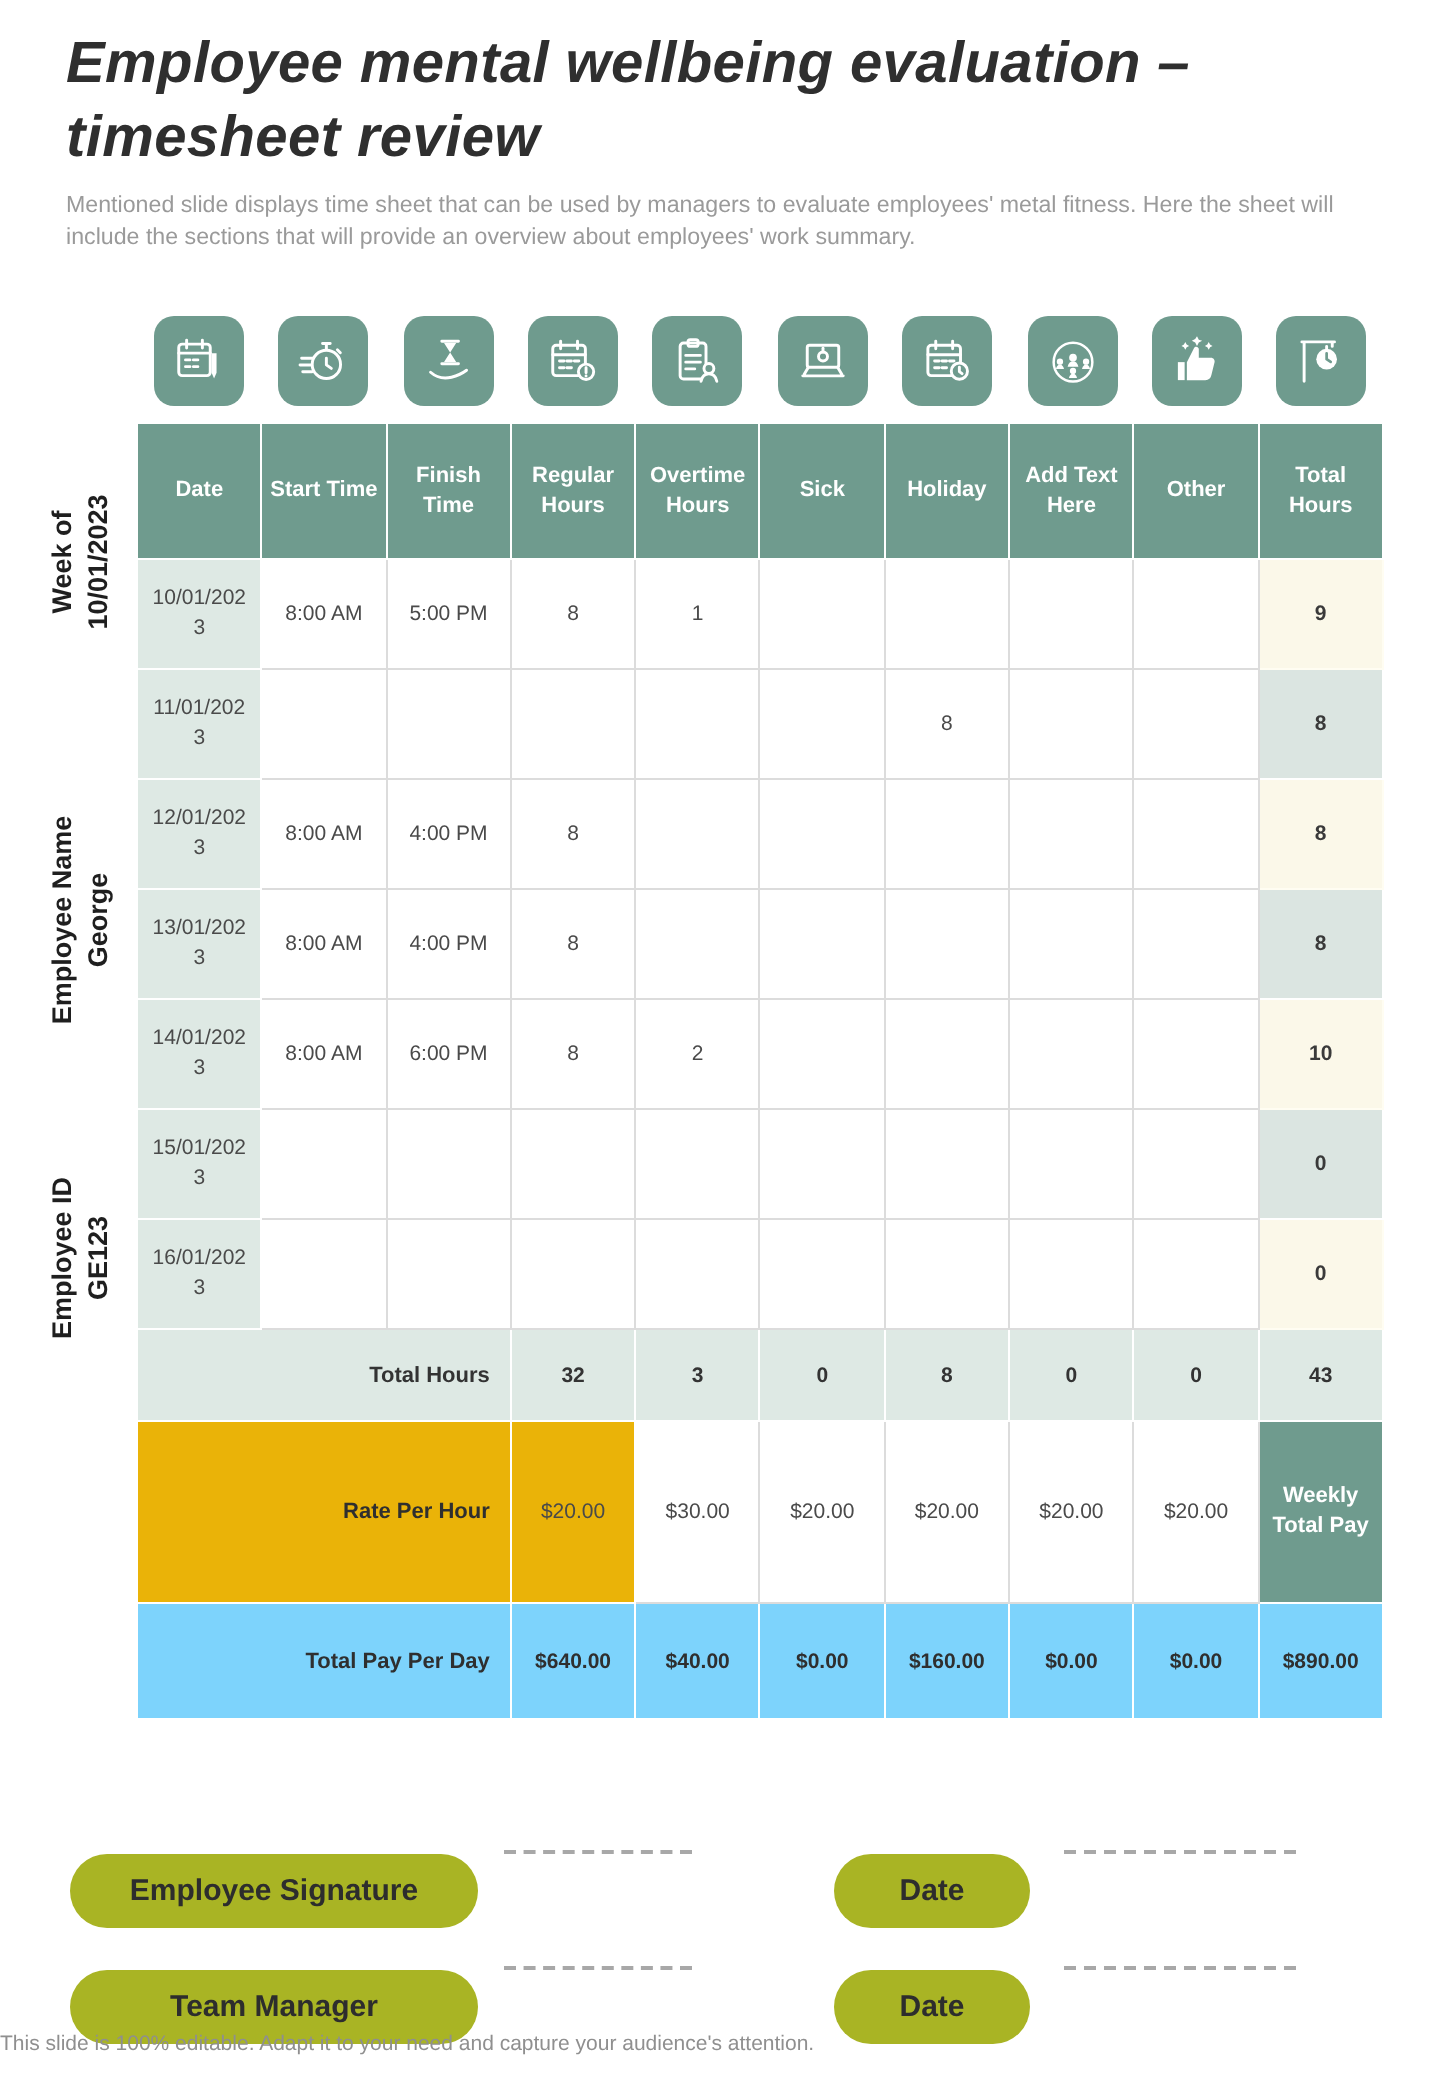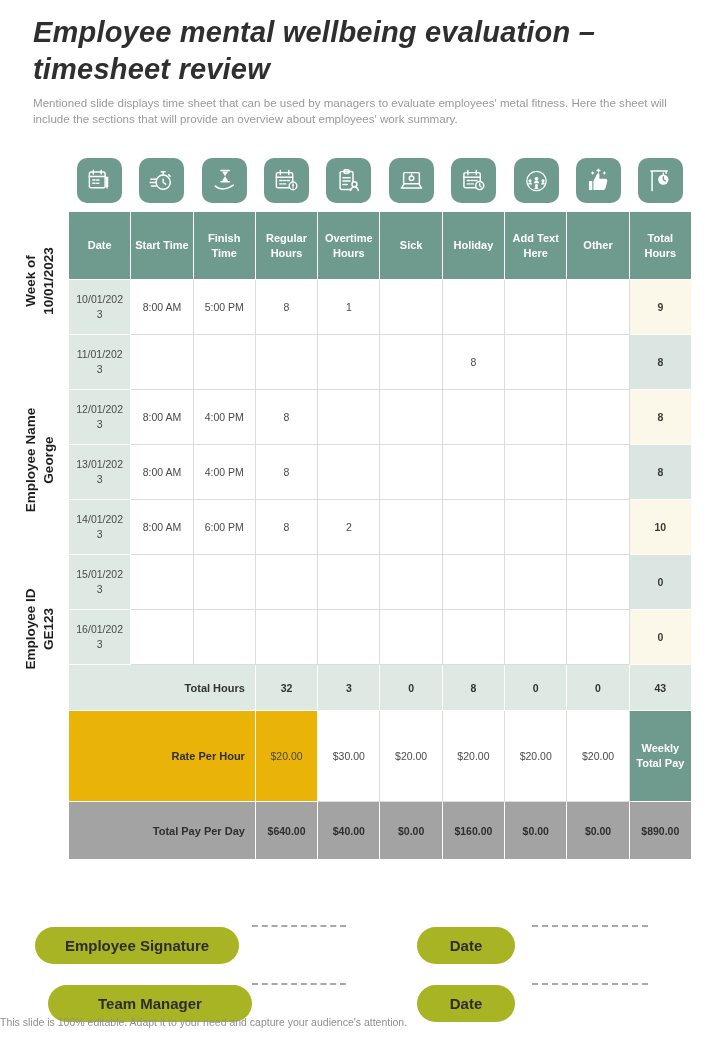--- a/index.html
+++ b/index.html
@@ -43,28 +43,28 @@
   tr.sum-row{height:46px;}
   tr.sum-row td{background:#DEE9E4;border:1.5px solid #ffffff;font-weight:bold;color:#333;}
   td.lbl{text-align:right !important;padding-right:10px !important;font-weight:bold;
          font-size:11px;color:#2f2f2f;}
   tr.rate-row{height:91px;}
   tr.rate-row td{background:#ffffff;}
   tr.rate-row td.lbl,tr.rate-row td.first{background:#eab308;border:1.5px solid #ffffff;}
   td.weekly{background:#6F9B8E !important;color:#ffffff !important;font-weight:bold;
             font-size:11px;line-height:1.35;border:1.5px solid #ffffff !important;}
   tr.pay-row{height:58px;}
-  tr.pay-row td{background:#a3a3a3;border:1.5px solid #ffffff;font-weight:bold;color:#2f2f2f;}
+  tr.pay-row td{background:#7dd3fc;border:1.5px solid #ffffff;font-weight:bold;color:#2f2f2f;}
 
   
   .pill{position:absolute;background:#A9B424;border-radius:50px;display:flex;
         align-items:center;justify-content:center;font-weight:bold;font-size:15px;
         color:#2d2d2d;cursor:pointer;margin-top:37px;}
   .pill-emp{left:35px;top:890px;width:204px;height:37px;}
-  .pill-mgr{left:48px;top:948px;width:204px;height:37px;}
+  .pill-mgr{left:35px;top:948px;width:204px;height:37px;}
   .pill-d1{left:417px;top:890px;width:98px;height:37px;}
   .pill-d2{left:417px;top:948px;width:98px;height:37px;}
   .dash{position:absolute;border-top:2px dashed #a8a8a8;height:0;}
   .dash-1{left:252px;top:925px;width:94px;}
   .dash-2{left:252px;top:983px;width:94px;}
   .dash-3{left:532px;top:925px;width:116px;}
   .dash-4{left:532px;top:983px;width:116px;}
 
   
   .footer-note{position:absolute;left:0;right:0;top:1016px;text-align:left;

